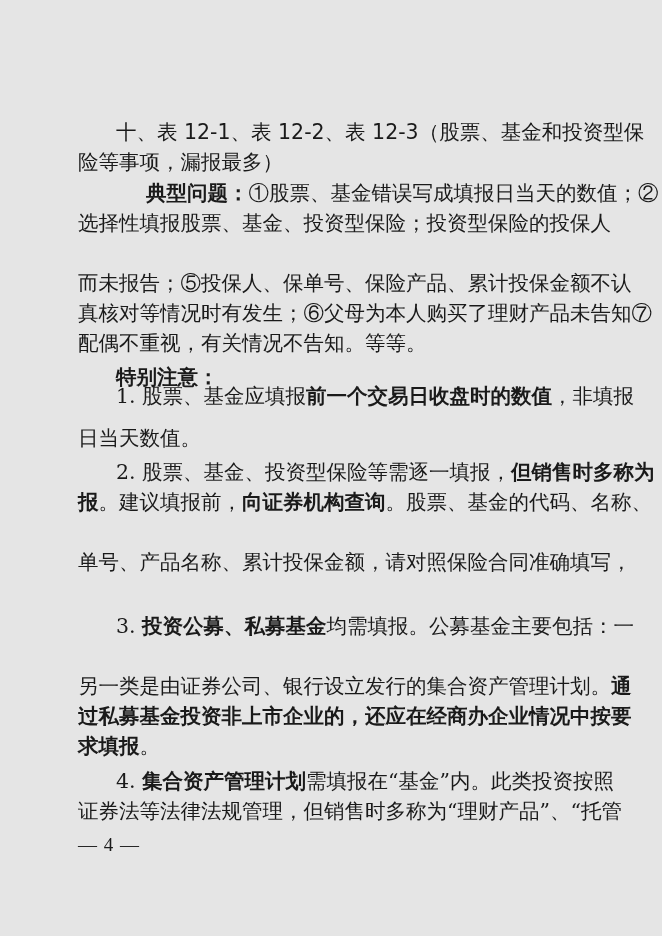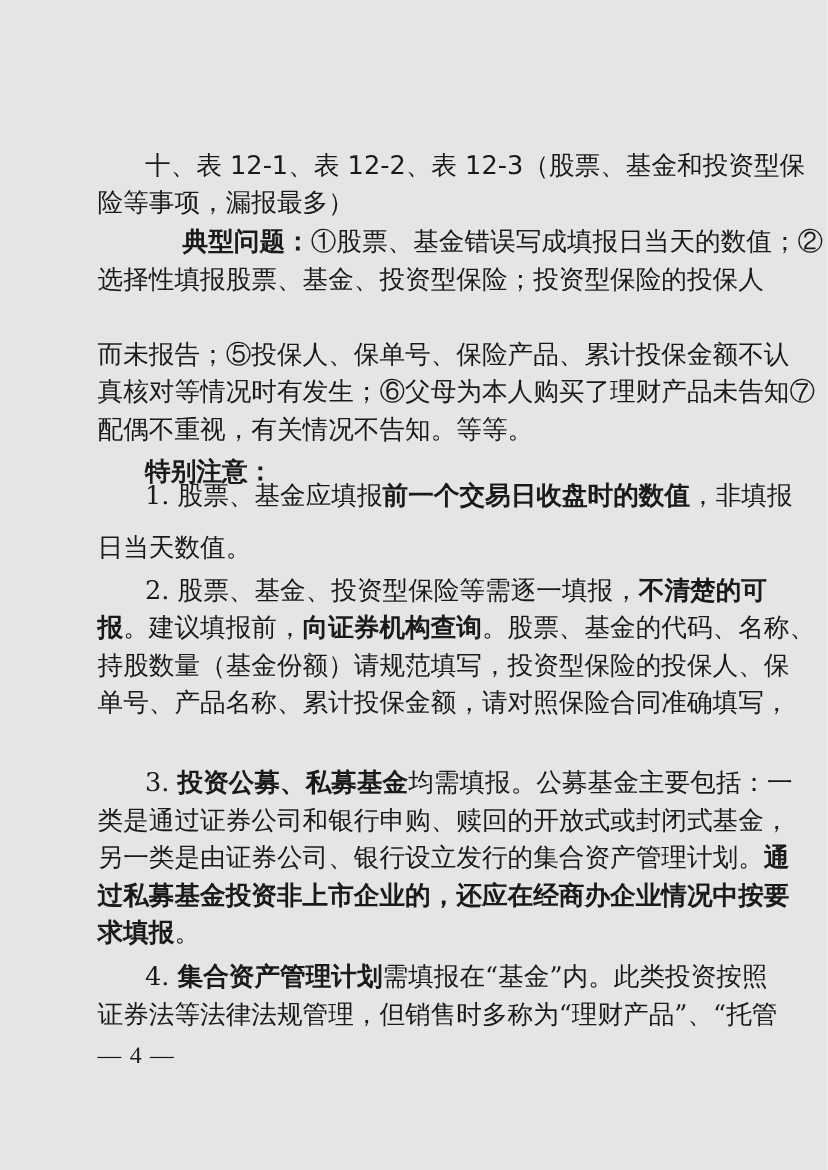--- a/index.html
+++ b/index.html
@@ -28,27 +28,25 @@
   <div class="line" style="top:208px;">选择性填报股票、基金、投资型保险；投资型保险的投保人</div>
   <div class="line" style="top:268px;">而未报告；⑤投保人、保单号、保险产品、累计投保金额不认</div>
   <div class="line" style="top:298px;">真核对等情况时有发生；⑥父母为本人购买了理财产品未告知⑦</div>
   <div class="line last" style="top:328px;">配偶不重视，有关情况不告知。等等。</div>
 
   <div class="line indent last b" style="top:362px;">特别注意：</div>
 
   <div class="line indent" style="top:381px;"><span>1. 股票、基金应填报</span><span class="b">前一个交易日收盘时的数值</span><span>，非填报</span></div>
   <div class="line last" style="top:423px;">日当天数值。</div>
 
-  <div class="line indent" style="top:457px;"><span>2. 股票、基金、投资型保险等需逐一填报，</span><span class="b">不清楚的可</span></div>
+  <div class="line indent" style="top:457px;"><span>2. 股票、基金、投资型保险等需逐一填报，</span><span class="b">但销售时多称为</span></div>
   <div class="line" style="top:487px;"><span class="b">报</span><span>。建议填报前，</span><span class="b">向证券机构查询</span><span>。股票、基金的代码、名称、</span></div>
-  <div class="line" style="top:517px;">持股数量（基金份额）请规范填写，投资型保险的投保人、保</div>
   <div class="line" style="top:547px;">单号、产品名称、累计投保金额，请对照保险合同准确填写，</div>
 
   <div class="line indent" style="top:611px;"><span>3. </span><span class="b">投资公募、私募基金</span><span>均需填报。公募基金主要包括：一</span></div>
-  <div class="line" style="top:641px;">类是通过证券公司和银行申购、赎回的开放式或封闭式基金，</div>
   <div class="line" style="top:671px;"><span>另一类是由证券公司、银行设立发行的集合资产管理计划。</span><span class="b">通</span></div>
   <div class="line b" style="top:701px;">过私募基金投资非上市企业的，还应在经商办企业情况中按要</div>
   <div class="line last" style="top:731px;"><span class="b">求填报</span><span>。</span></div>
 
   <div class="line indent" style="top:766px;"><span>4. </span><span class="b">集合资产管理计划</span><span>需填报在“基金”内。此类投资按照</span></div>
   <div class="line" style="top:796px;">证券法等法律法规管理，但销售时多称为“理财产品”、“托管</div>
 
   <div class="footer">— 4 —</div>
 </div>
 

